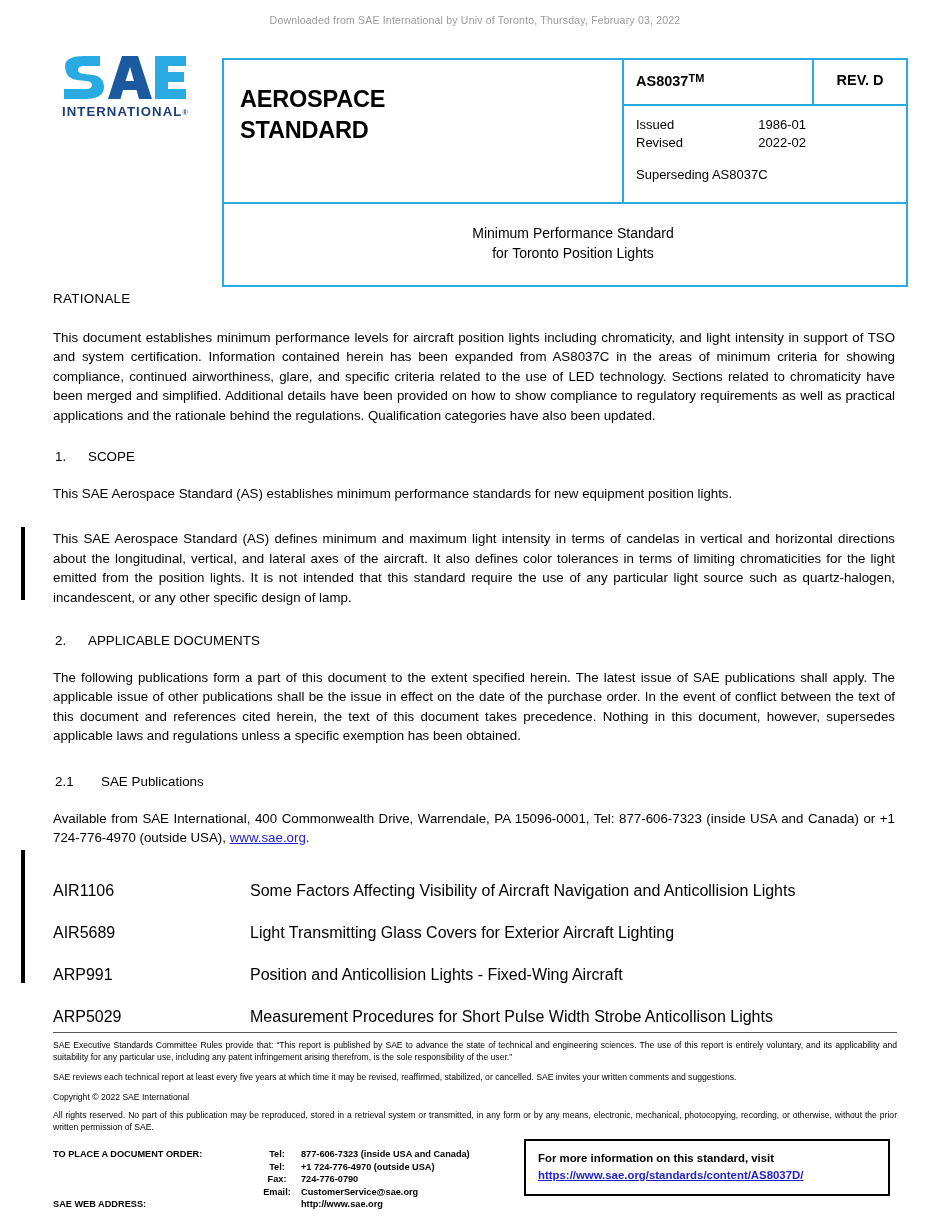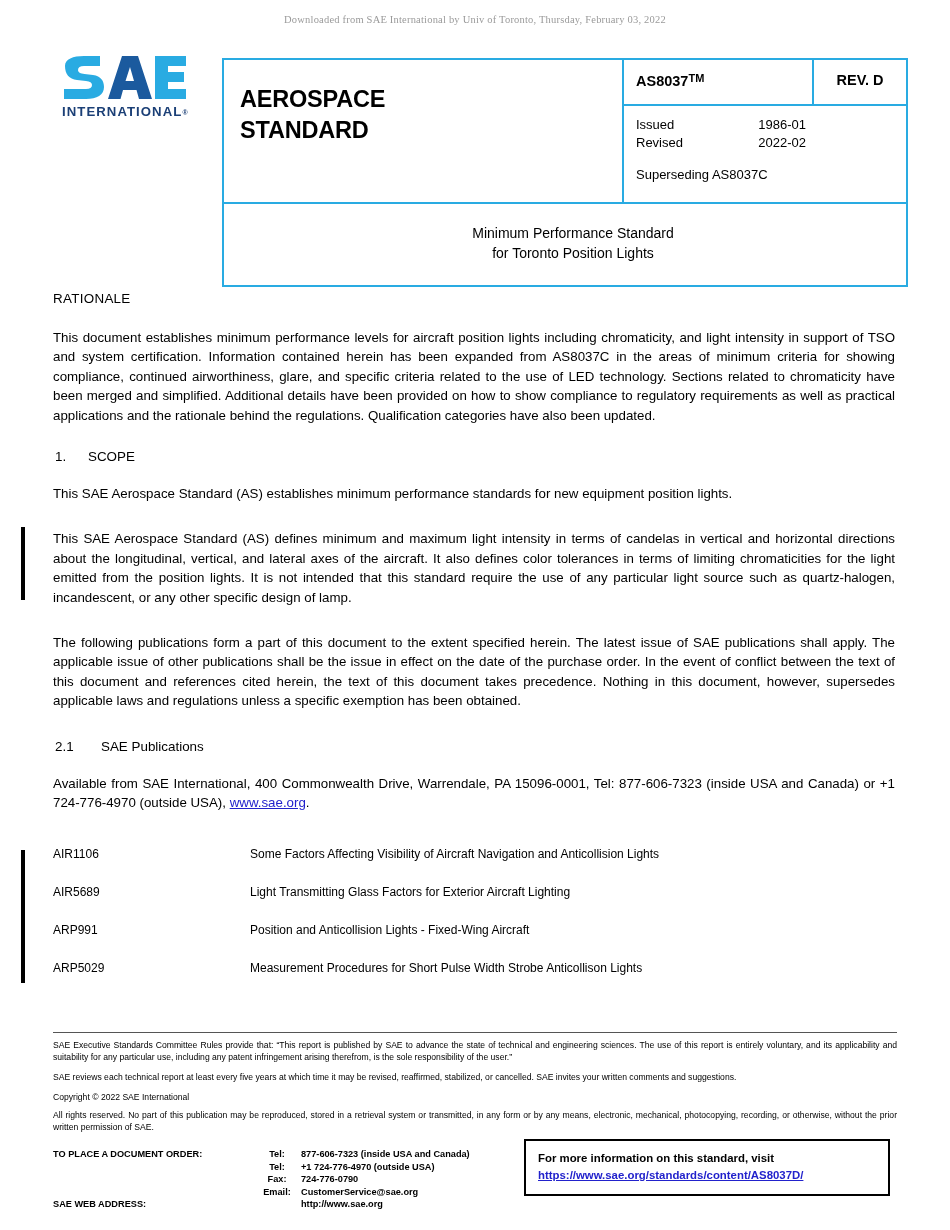--- a/index.html
+++ b/index.html
@@ -16,21 +16,21 @@
     overflow: hidden;
   }
 
   
   .download-note {
     position: absolute;
     top: 14px;
     left: 0;
     width: 950px;
     text-align: center;
-    font-family: Liberation Serif, serif;
+    font-family: Liberation Sans, sans-serif;
     font-size: 10.5px;
     color: #9a9a9a;
     letter-spacing: 0.2px;
   }
 
   
   .logo-block {
     position: absolute;
     left: 62px;
     top: 55px;
@@ -186,21 +186,21 @@
     color: #2222cc;
     text-decoration: underline;
   }
 
   
   .reflist {
     margin-top: 6px;
   }
   .refrow {
     display: flex;
-    font-size: 12px;
+    font-size: 16px;
     margin-bottom: 24px;
   }
   .refrow .code {
     width: 197px;
     flex: none;
   }
   .refrow .desc {
     flex: 1;
   }
 
@@ -337,40 +337,43 @@
 
   <div class="sec-head">
     <span class="num">1.</span><span>SCOPE</span>
   </div>
   <p class="just">This SAE Aerospace Standard (AS) establishes minimum performance standards for new equipment position lights.</p>
   <div style="height:6px"></div>
   <p class="just">This SAE Aerospace Standard (AS) defines minimum and maximum light intensity in terms of candelas in vertical and horizontal directions about the longitudinal, vertical, and lateral axes of the aircraft. It also defines color tolerances in terms of limiting chromaticities for the light emitted from the position lights. It is not intended that this standard require the use of any particular light source such as quartz-halogen, incandescent, or any other specific design of lamp.</p>
 
   <div style="height:6px"></div>
 
+  <div class="sec-head">
+    <span class="num">2.</span><span>APPLICABLE DOCUMENTS</span>
+  </div>
   <p class="just">The following publications form a part of this document to the extent specified herein. The latest issue of SAE publications shall apply. The applicable issue of other publications shall be the issue in effect on the date of the purchase order. In the event of conflict between the text of this document and references cited herein, the text of this document takes precedence. Nothing in this document, however, supersedes applicable laws and regulations unless a specific exemption has been obtained.</p>
 
   <div style="height:8px"></div>
 
   <div class="sub-head">
     <span class="num">2.1</span><span>SAE Publications</span>
   </div>
 
   <p class="just"><span>Available from SAE International, 400 Commonwealth Drive, Warrendale, PA 15096-0001, Tel: 877-606-7323 (inside USA and Canada) or +1 724-776-4970 (outside USA), </span><a class="weblink" href="#">www.sae.org</a><span>.</span></p>
 
   <div style="height:8px"></div>
 
   <div class="reflist">
     <div class="refrow">
       <div class="code">AIR1106</div>
       <div class="desc">Some Factors Affecting Visibility of Aircraft Navigation and Anticollision Lights</div>
     </div>
     <div class="refrow">
       <div class="code">AIR5689</div>
-      <div class="desc">Light Transmitting Glass Factors for Exterior Aircraft Lighting</div>
+      <div class="desc">Light Transmitting Glass Covers for Exterior Aircraft Lighting</div>
     </div>
     <div class="refrow">
       <div class="code">ARP991</div>
       <div class="desc">Position and Anticollision Lights - Fixed-Wing Aircraft</div>
     </div>
     <div class="refrow">
       <div class="code">ARP5029</div>
       <div class="desc">Measurement Procedures for Short Pulse Width Strobe Anticollison Lights</div>
     </div>
   </div>

